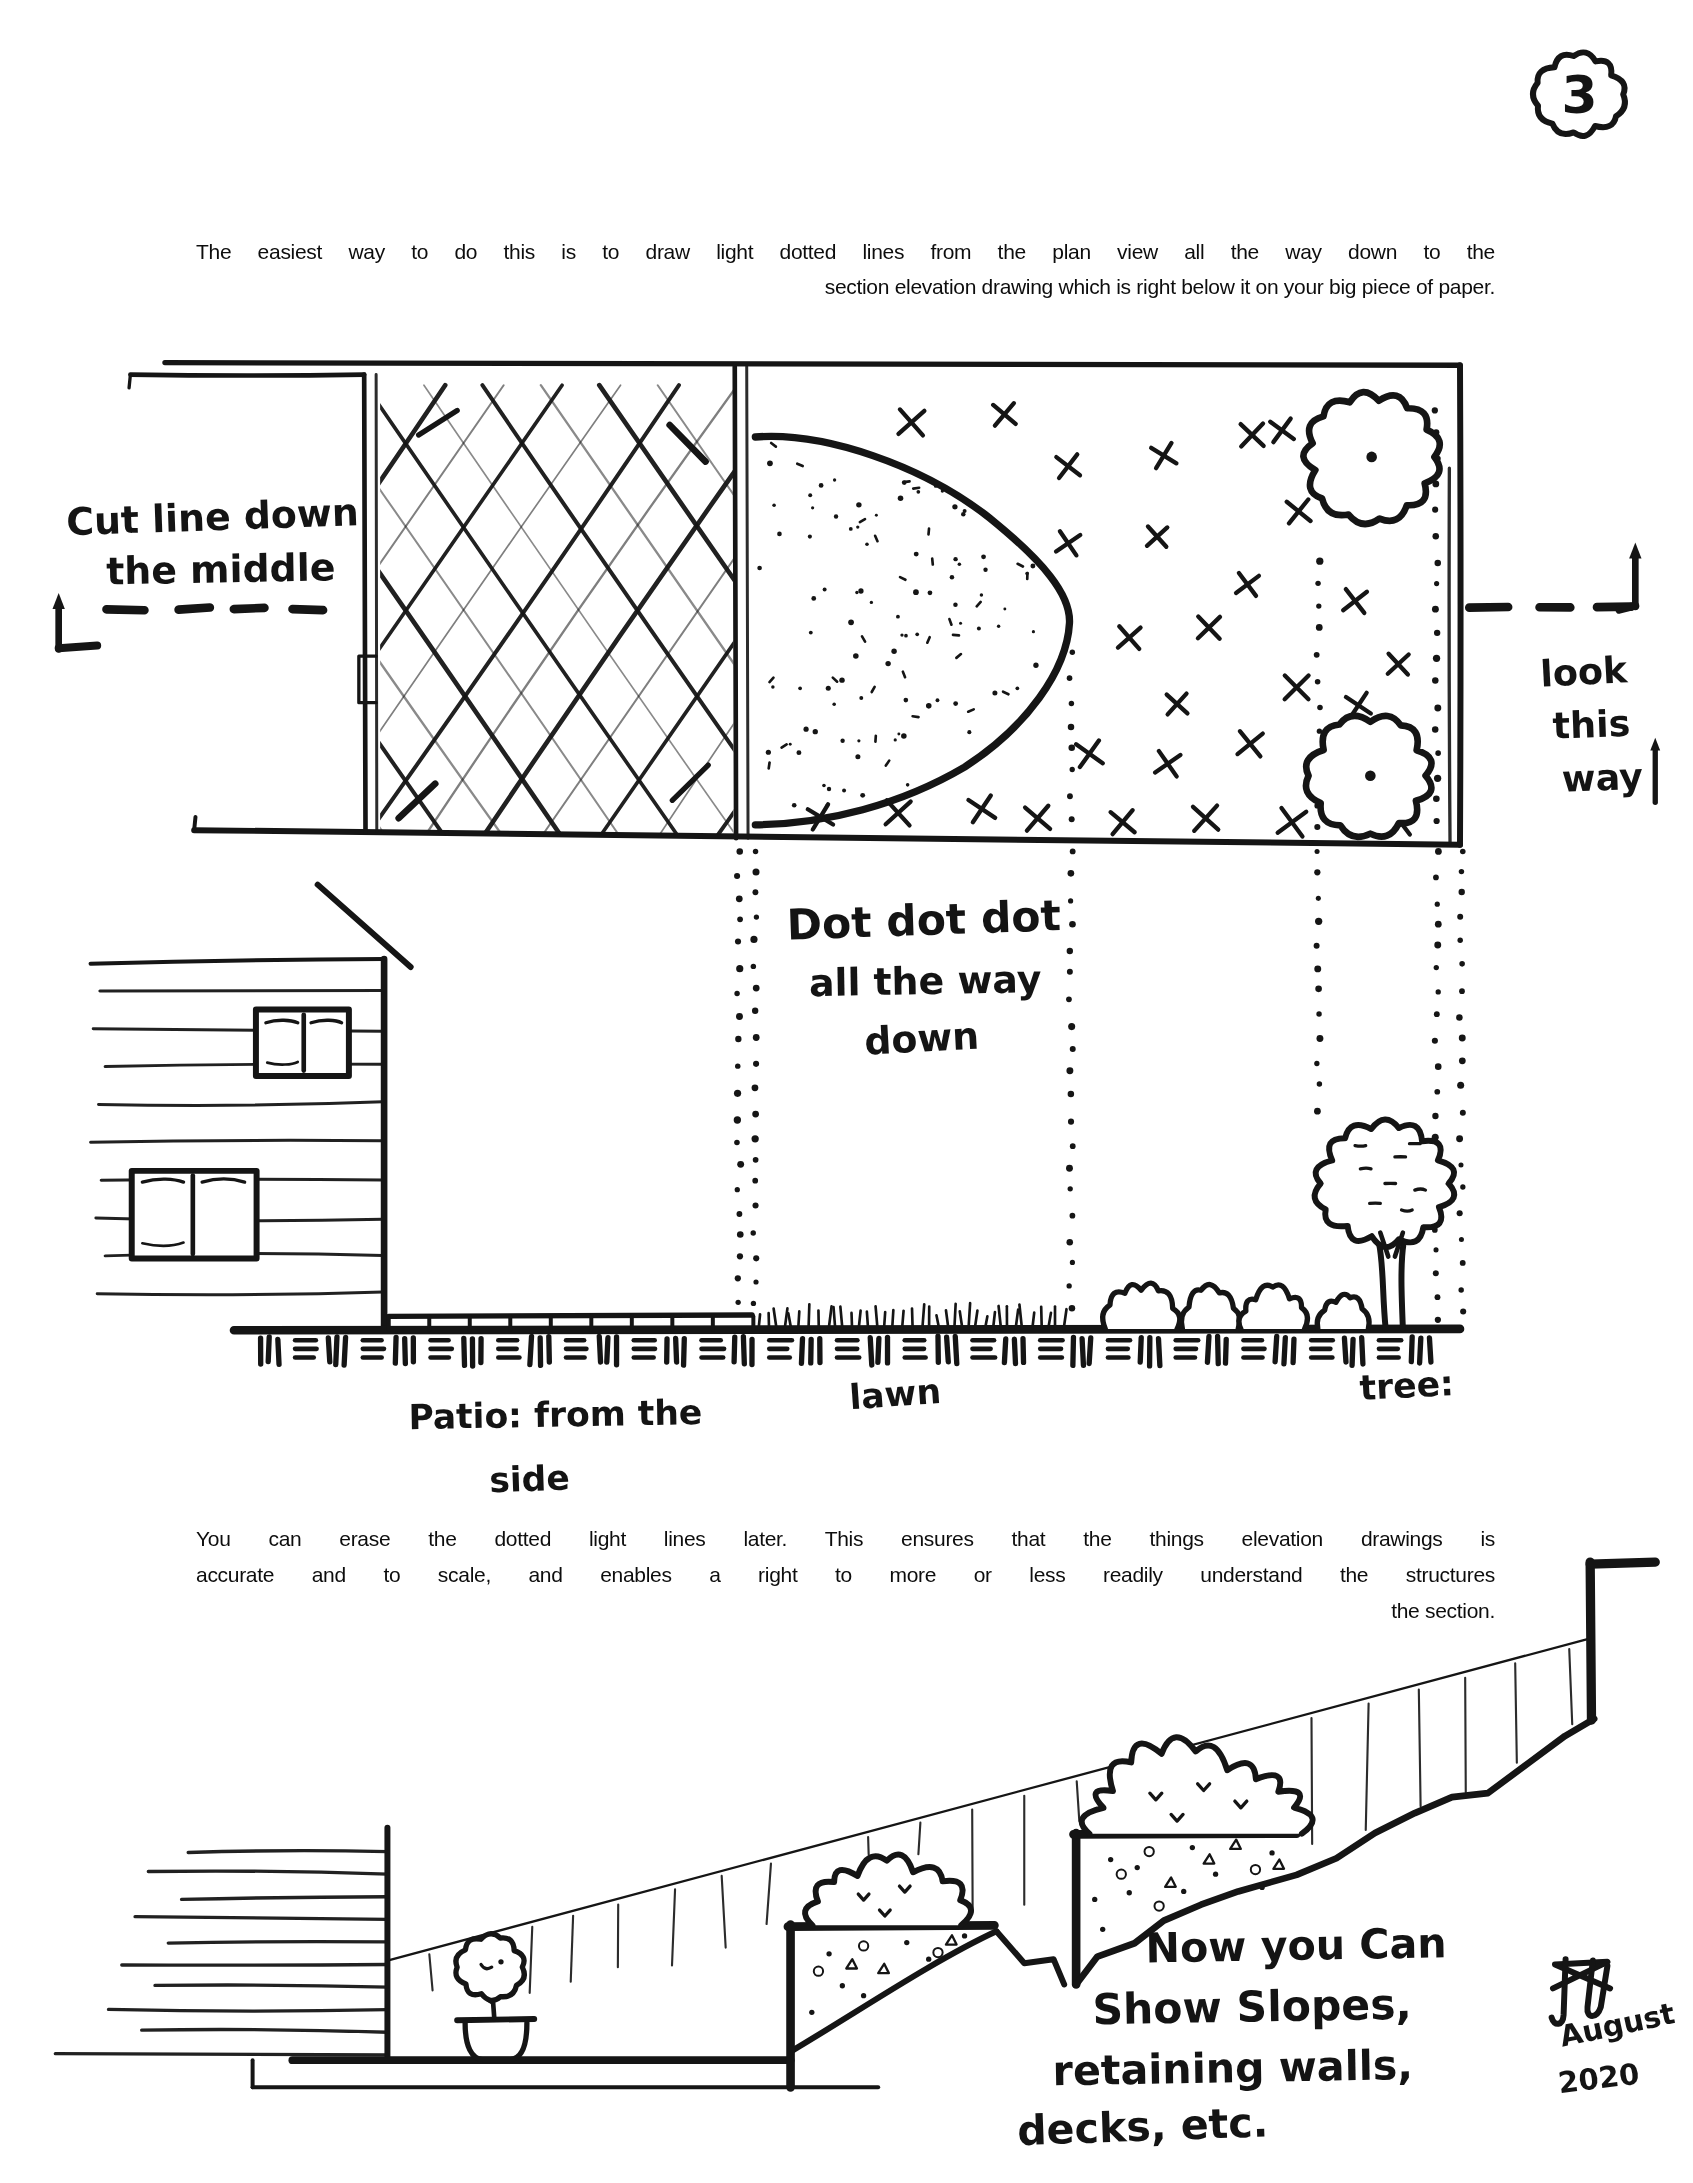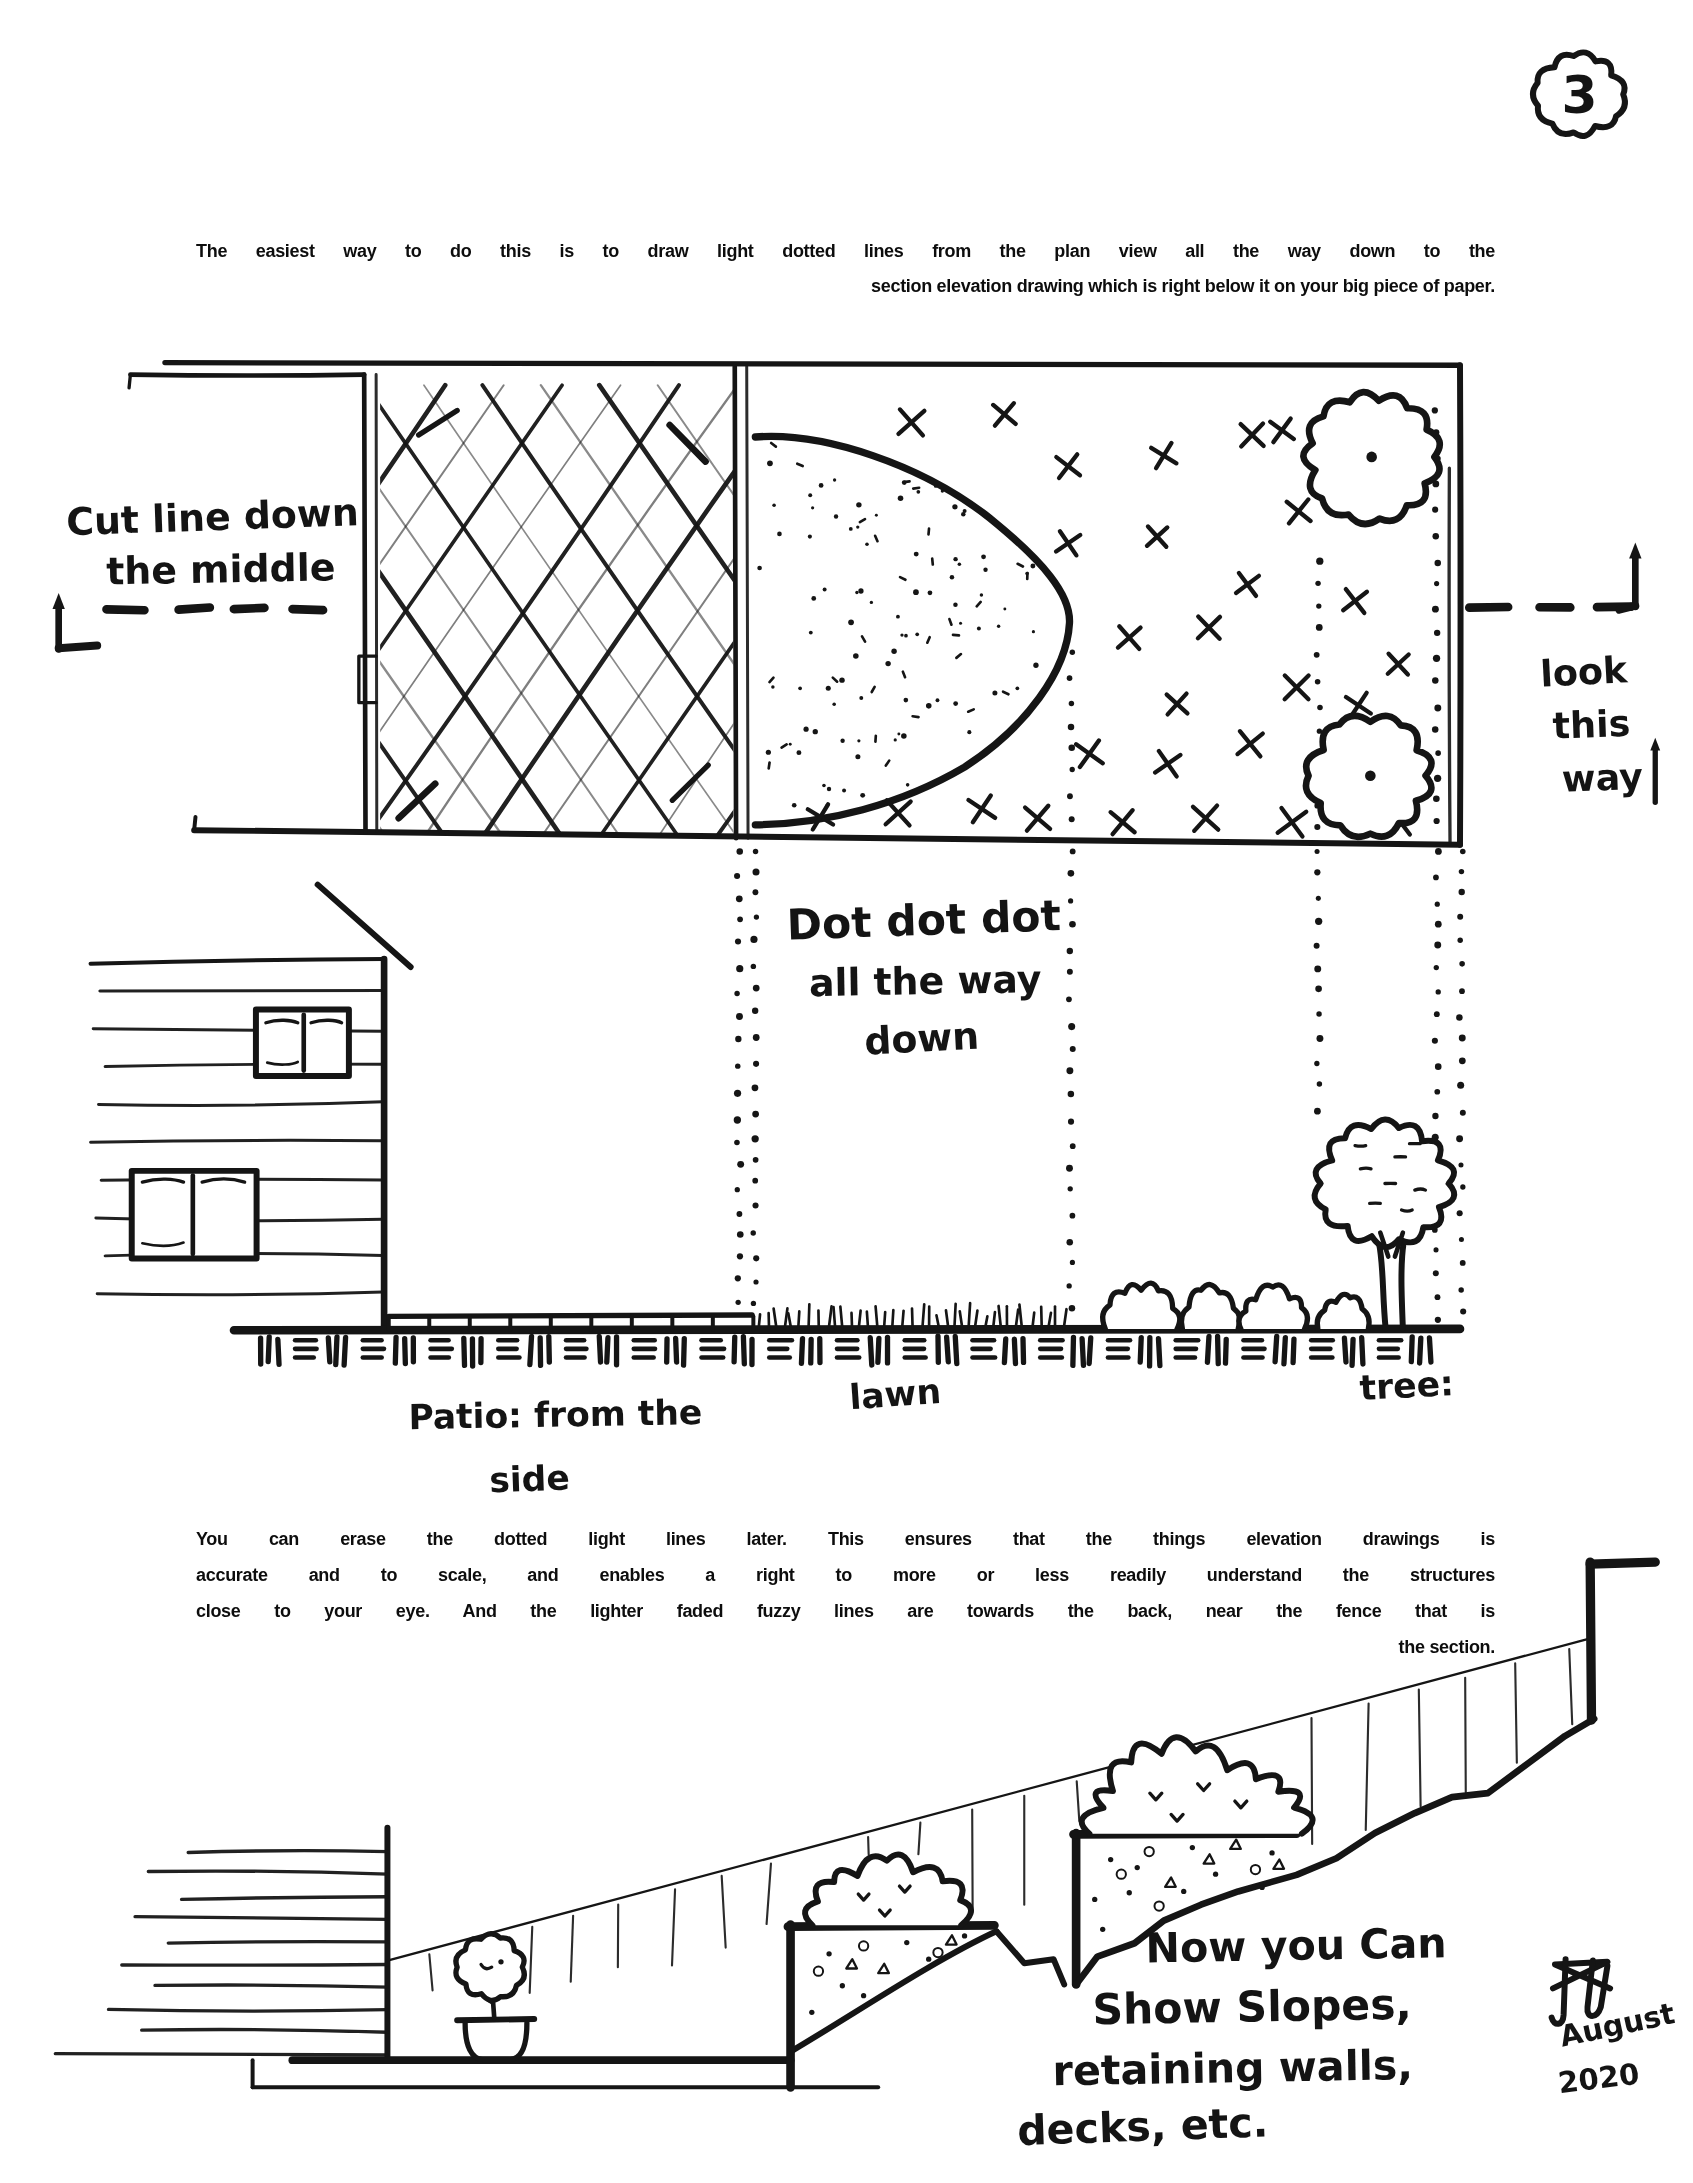--- a/index.html
+++ b/index.html
@@ -1,20 +1,20 @@
 <!DOCTYPE html>
 <html style="font-size:10.6px"><head>
 <meta charset="utf-8">
 <style>
   html,body{margin:0;padding:0;background:#e8e8e8;}
   .page{position:relative;width:1694px;height:2183px;background:#ffffff;overflow:hidden;
         font-family:"Liberation Sans",sans-serif;}
   #art{position:absolute;left:0;top:0;}
   .para{position:absolute;left:196px;width:1299px;color:#0d0d0d;
-        font-family:"Liberation Sans",sans-serif;font-weight:700;font-size:18px;
+        font-family:"Liberation Sans",sans-serif;font-weight:400;font-size:21px;
         letter-spacing:-0.3px;}
   #p1{top:234px;line-height:35px;}
   #p2{top:1521px;line-height:36px;}
   .jline{text-align:justify;text-align-last:justify;}
   .lastline{text-align:right;}
   .hand{font-family:"DejaVu Sans",sans-serif;font-weight:700;fill:#141414;}
 </style>
 </head>
 <body>
 
@@ -741,17 +741,16 @@
       <text x="2352" y="3082" font-size="44" transform="rotate(-12 2352 3082)">August</text>
       <text x="2348" y="3152" font-size="44" transform="rotate(-7 2348 3152)">2020</text>
 
       <text x="2378" y="170" font-size="78" text-anchor="middle">3</text>
     </g>
   </svg>
 
   <div class="para" id="p2">
     <div class="jline">You can erase the dotted light lines later.  This ensures that the things elevation drawings is</div>
     <div class="jline">accurate and to scale, and enables a right to more or less readily understand the structures</div>
-    <div class="jline">close to your eye.  And the lighter faded fuzzy lines are towards the back, near the fence that is</div>
     <div class="lastline">the section.</div>
   </div>
 </div>
 
 
 </body></html>

